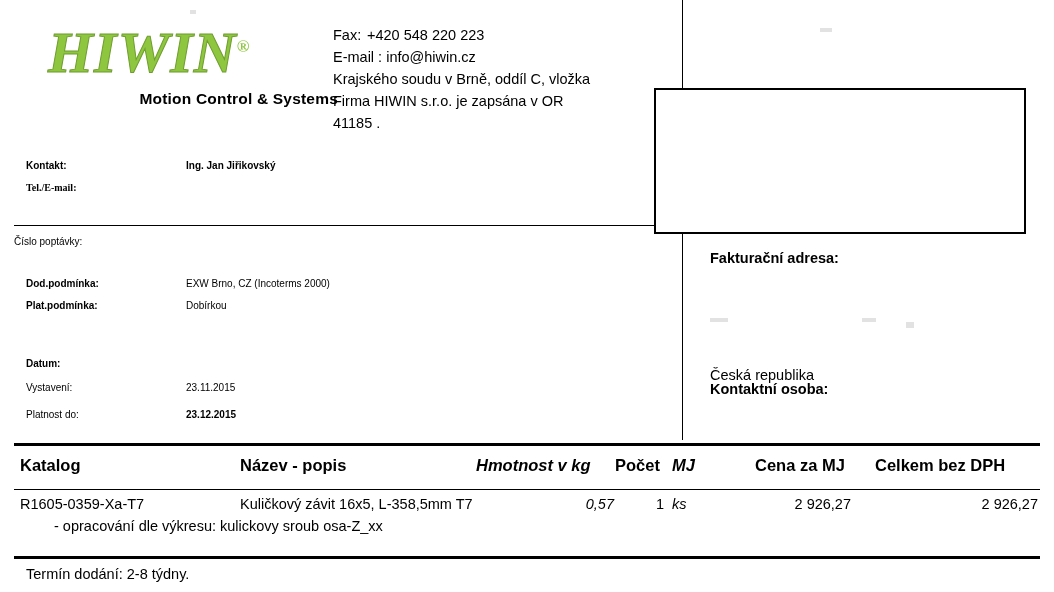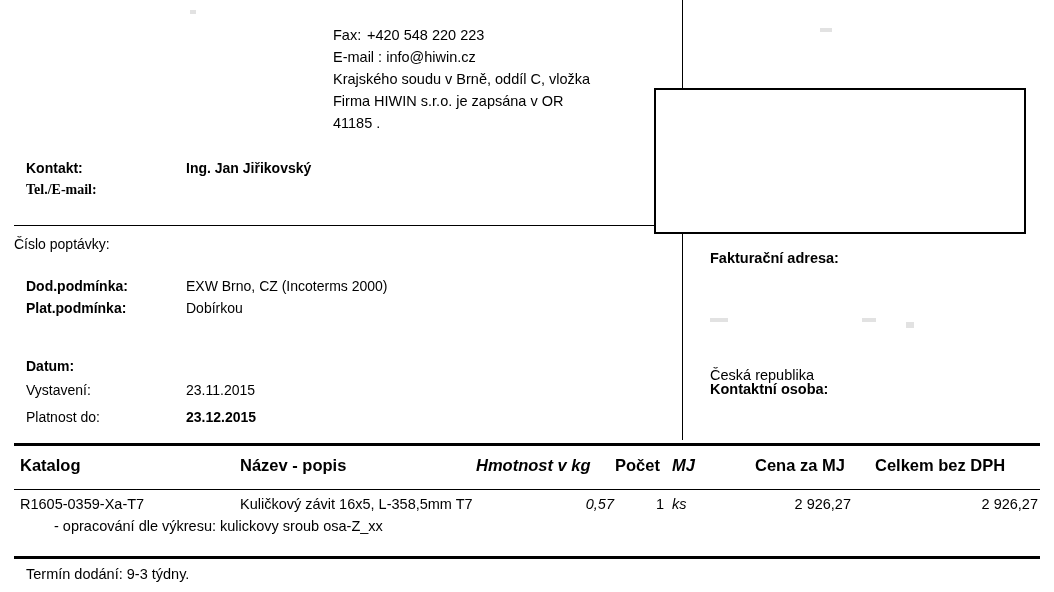--- a/index.html
+++ b/index.html
@@ -89,21 +89,21 @@
     top: 88px;
     width: 368px;
     height: 142px;
     border: 2px solid #000;
     background: #fff;
   }
 
   
   .kv {
     position: absolute;
-    font-size: 14px;
+    font-size: 10px;
   }
   .kv .k {
     position: absolute;
     left: 0;
     white-space: nowrap;
   }
   .kv .v {
     position: absolute;
     left: 160px;
     white-space: nowrap;
@@ -183,20 +183,24 @@
     left: 26px;
     top: 566px;
     font-size: 14.5px;
   }
 </style>
 </head>
 <body>
 
 <div class="page">
 
+  <div class="logo-area">
+    <div class="logo-text"><span>HIWIN</span><span class="logo-reg">®</span></div>
+    <div class="logo-tagline">Motion Control &amp; Systems</div>
+  </div>
 
   <div class="contact-block">
     <div><span class="fax-label">Fax:</span><span>+420 548 220 223</span></div>
     <div><span>E-mail :</span> <span>info@hiwin.cz</span></div>
     <div>Krajského soudu v Brně, oddíl C, vložka</div>
     <div>Firma HIWIN s.r.o. je zapsána v OR</div>
     <div>41185 .</div>
   </div>
 
   <div class="vrule"></div>
@@ -270,15 +274,15 @@
     <span class="c-pocet">1</span>
     <span class="c-mj">ks</span>
     <span class="c-cena">2 926,27</span>
     <span class="c-celkem">2 926,27</span>
   </div>
 
   <div class="sub-line">
     <span class="txt">- opracování dle výkresu: kulickovy sroub osa-Z_xx</span>
   </div>
 
-  <div class="delivery">Termín dodání: 9-3 týdny.</div>
+  <div class="delivery">Termín dodání: 2-8 týdny.</div>
 
 </div>
 
 </body></html>

